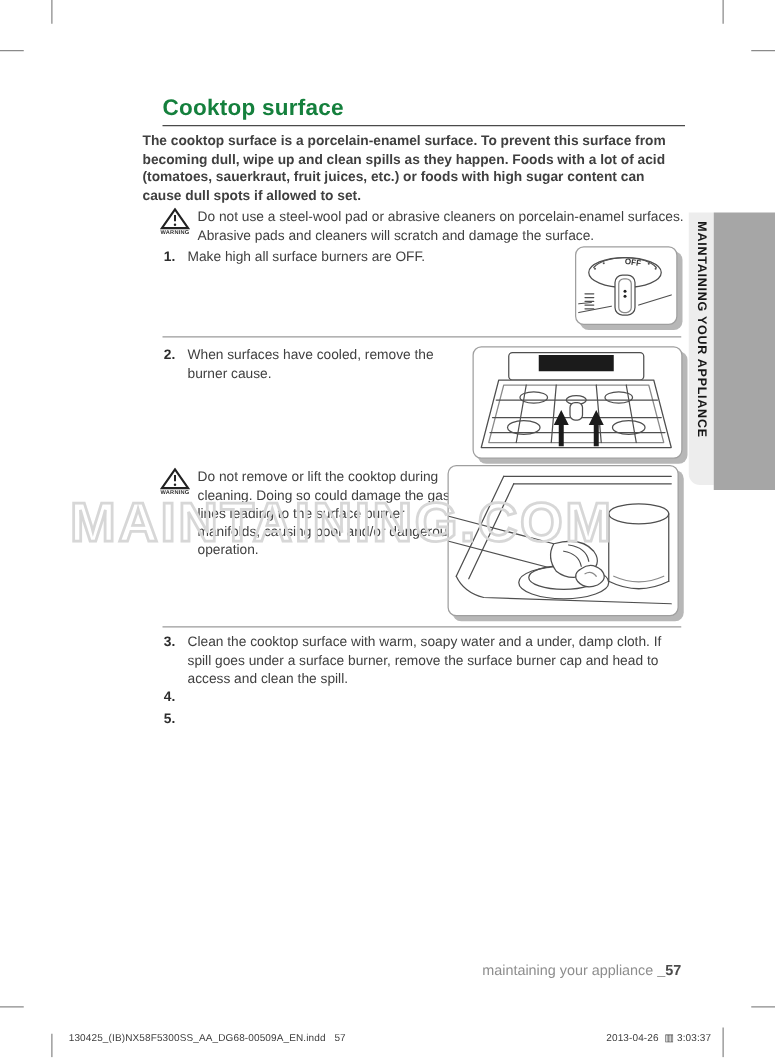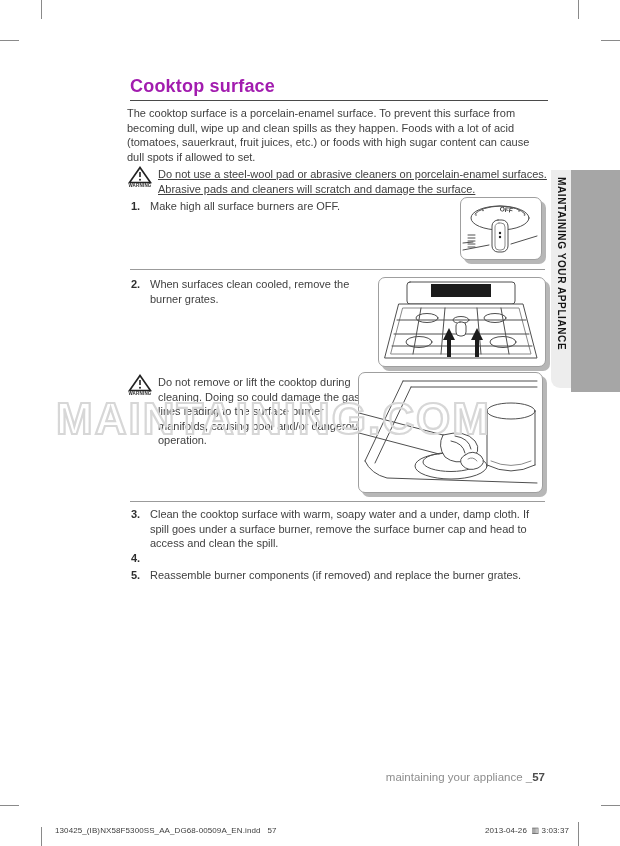--- a/index.html
+++ b/index.html
@@ -4,25 +4,25 @@
 <style>
   html,body{margin:0;padding:0;background:#fff;}
   #page{
     position:relative;width:620px;height:846px;background:#ffffff;
     font-family:"Liberation Sans", sans-serif;color:#3f3f3f;overflow:hidden;
   }
   .abs{position:absolute;}
   
   .cropmark{position:absolute;background:#8a8a8a;}
   
-  .title{left:130px;top:76px;font-size:18px;font-weight:bold;color:#a21caf;letter-spacing:.2px;}
+  .title{left:130px;top:76px;font-size:18px;font-weight:bold;color:#15803d;letter-spacing:.2px;}
   .title-rule{left:130px;top:100px;width:418px;height:1px;background:#4a4a4a;}
   
   .body-text{font-size:11px;line-height:14.5px;color:#3f3f3f;}
-  .intro{left:127px;top:106px;width:421px;}
+  .intro{left:114px;top:106px;width:421px;font-weight:bold;}
   
   .warn-icon{width:30px;text-align:center;color:#2a2a2a;}
   .warn-icon svg{display:block;margin:0 auto;}
   .warn-label{font-size:4.5px;font-weight:bold;letter-spacing:.2px;color:#2a2a2a;text-align:center;margin-top:-1px;}
   
   .step-num{font-weight:bold;color:#2e2e2e;}
   
   .img-box{
     position:absolute;background:#fff;border:1px solid #9f9f9f;border-radius:7px;
     box-shadow:4px 4px 0 0 #b7b7b7;
@@ -73,21 +73,21 @@
   <div class="abs body-text intro">The cooktop surface is a porcelain-enamel surface. To prevent this surface from becoming dull, wipe up and clean spills as they happen. Foods with a lot of acid (tomatoes, sauerkraut, fruit juices, etc.) or foods with high sugar content can cause dull spots if allowed to set.</div>
 
   <div class="abs warn-icon" style="left:125px;top:166px;">
     <svg width="24" height="18" viewBox="0 0 24 18">
       <path d="M12 1.5 L22.5 16.5 L1.5 16.5 Z" fill="none" stroke="#222" stroke-width="1.7"></path>
       <line x1="12" y1="6" x2="12" y2="11" stroke="#222" stroke-width="1.6"></line>
       <circle cx="12" cy="13.8" r="1" fill="#222"></circle>
     </svg>
     <div class="warn-label">WARNING</div>
   </div>
-  <div class="abs body-text" style="left:158px;top:167px;width:392px;text-decoration:underline;">Do not use a steel-wool pad or abrasive cleaners on porcelain-enamel surfaces. Abrasive pads and cleaners will scratch and damage the surface.</div>
+  <div class="abs body-text" style="left:158px;top:167px;width:392px;">Do not use a steel-wool pad or abrasive cleaners on porcelain-enamel surfaces. Abrasive pads and cleaners will scratch and damage the surface.</div>
 
   <div class="abs body-text step-num" style="left:131px;top:199px;">1.</div>
   <div class="abs body-text" style="left:150px;top:199px;width:300px;">Make high all surface burners are OFF.</div>
 
   <div class="img-box" style="left:460px;top:197px;width:80px;height:61px;">
     <svg width="78" height="59" viewBox="0 0 78 59">
       <g class="lineart">
         <path d="M2,52 L28,47"></path>
         <path d="M50,46 L76,38"></path>
         <path d="M2,45 L12,44"></path>
@@ -103,21 +103,21 @@
       <circle cx="22" cy="12.5" r="0.8" fill="#555"></circle>
       <circle cx="58" cy="13" r="0.8" fill="#555"></circle>
       <circle cx="63.5" cy="17" r="0.8" fill="#555"></circle>
       <text x="45" y="14" font-size="6.5" font-weight="bold" fill="#333" text-anchor="middle" transform="rotate(8 45 14)" font-family="Liberation Sans, sans-serif">OFF</text>
     </svg>
   </div>
 
   <div class="abs divider" style="top:269px;"></div>
 
   <div class="abs body-text step-num" style="left:131px;top:277px;">2.</div>
-  <div class="abs body-text" style="left:150px;top:277px;width:225px;">When surfaces clean cooled, remove the burner grates.</div>
+  <div class="abs body-text" style="left:150px;top:277px;width:225px;">When surfaces have cooled, remove the burner cause.</div>
 
   <div class="img-box" style="left:378px;top:277px;width:166px;height:88px;">
     <svg width="164" height="86" viewBox="0 0 164 86">
       <g class="lineart">
         <rect x="28" y="4" width="108" height="22" rx="3"></rect>
         <path d="M20,26 L144,26 L158,80 L6,80 Z" fill="#fff"></path>
         <path d="M24,30 L140,30 L152,76 L12,76 Z" stroke="#8a8a8a"></path>
         <path d="M18,42 L147,42 M15,56 L150,56 M13,68 L153,68"></path>
         <path d="M42,30 L34,76 M66,30 L62,76 M98,30 L102,76 M122,30 L130,76"></path>
         <ellipse cx="48" cy="40" rx="11" ry="4.5"></ellipse>
@@ -171,21 +171,20 @@
   <div class="abs watermark">MAINTAINING.COM</div>
 
   <div class="abs divider" style="top:501px;"></div>
 
   <div class="abs body-text step-num" style="left:131px;top:507px;">3.</div>
   <div class="abs body-text" style="left:150px;top:507px;width:400px;">Clean the cooktop surface with warm, soapy water and a under, damp cloth. If spill goes under a surface burner, remove the surface burner cap and head to access and clean the spill.</div>
 
   <div class="abs body-text step-num" style="left:131px;top:551px;">4.</div>
 
   <div class="abs body-text step-num" style="left:131px;top:568px;">5.</div>
-  <div class="abs body-text" style="left:150px;top:568px;width:400px;">Reassemble burner components (if removed) and replace the burner grates.</div>
 
   <div class="abs tab-light">
     <span>MAINTAINING YOUR APPLIANCE</span>
   </div>
   <div class="abs tab-dark"></div>
 
   <div class="abs footer">
     <span>maintaining your appliance </span><b>_57</b>
   </div>
 

